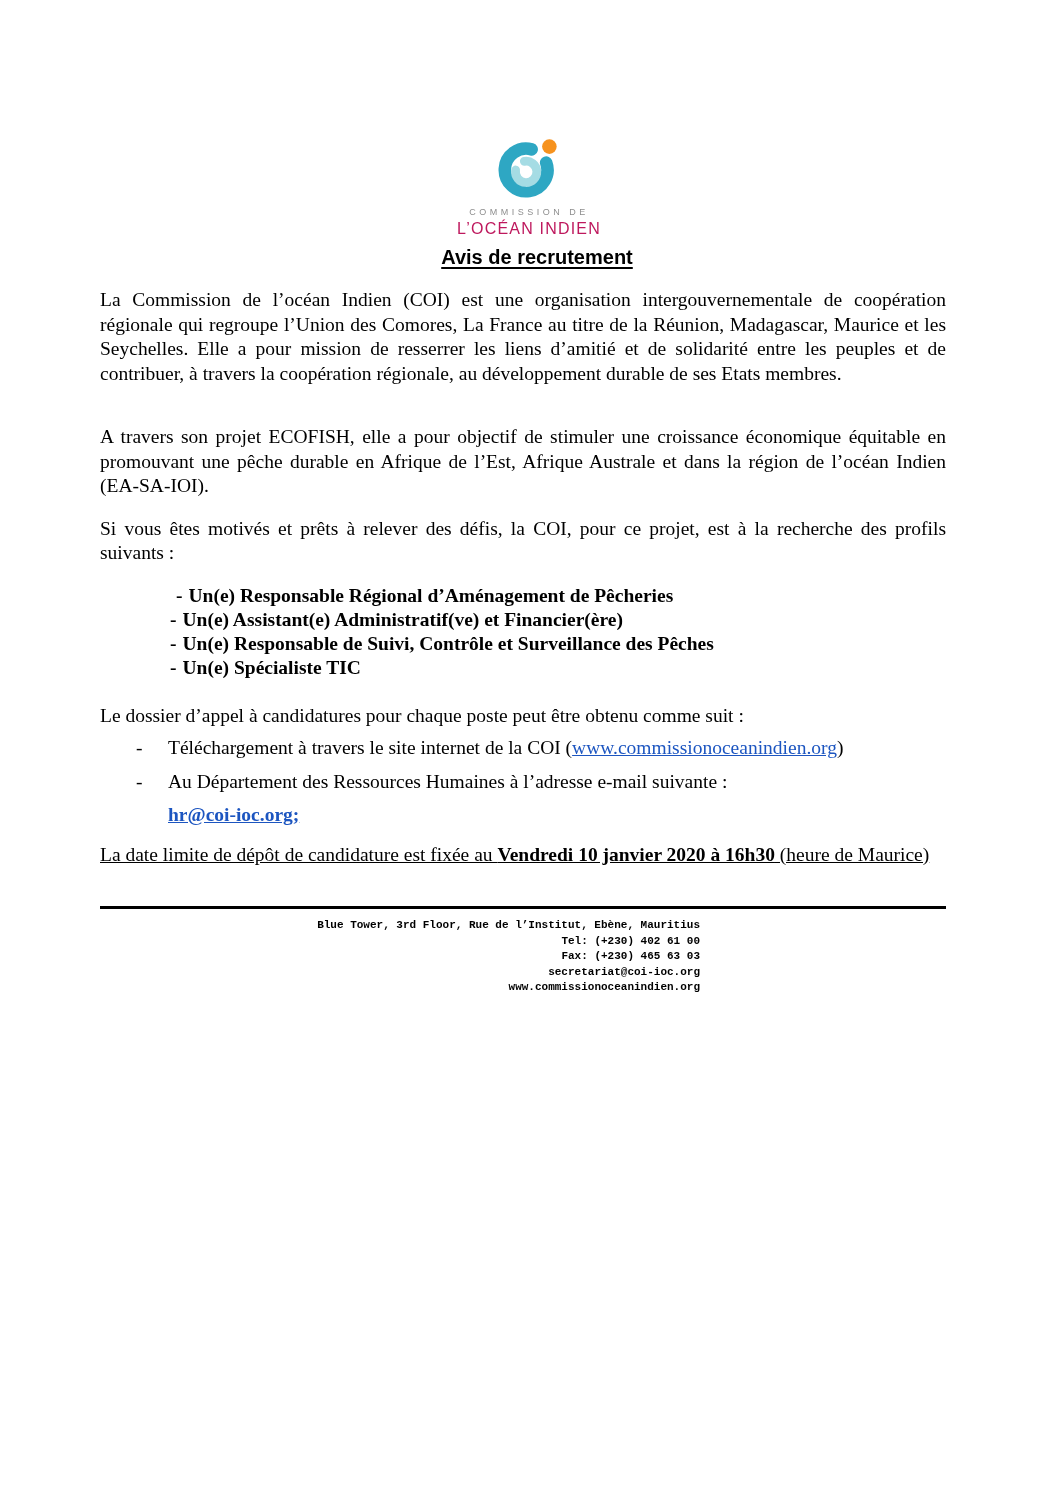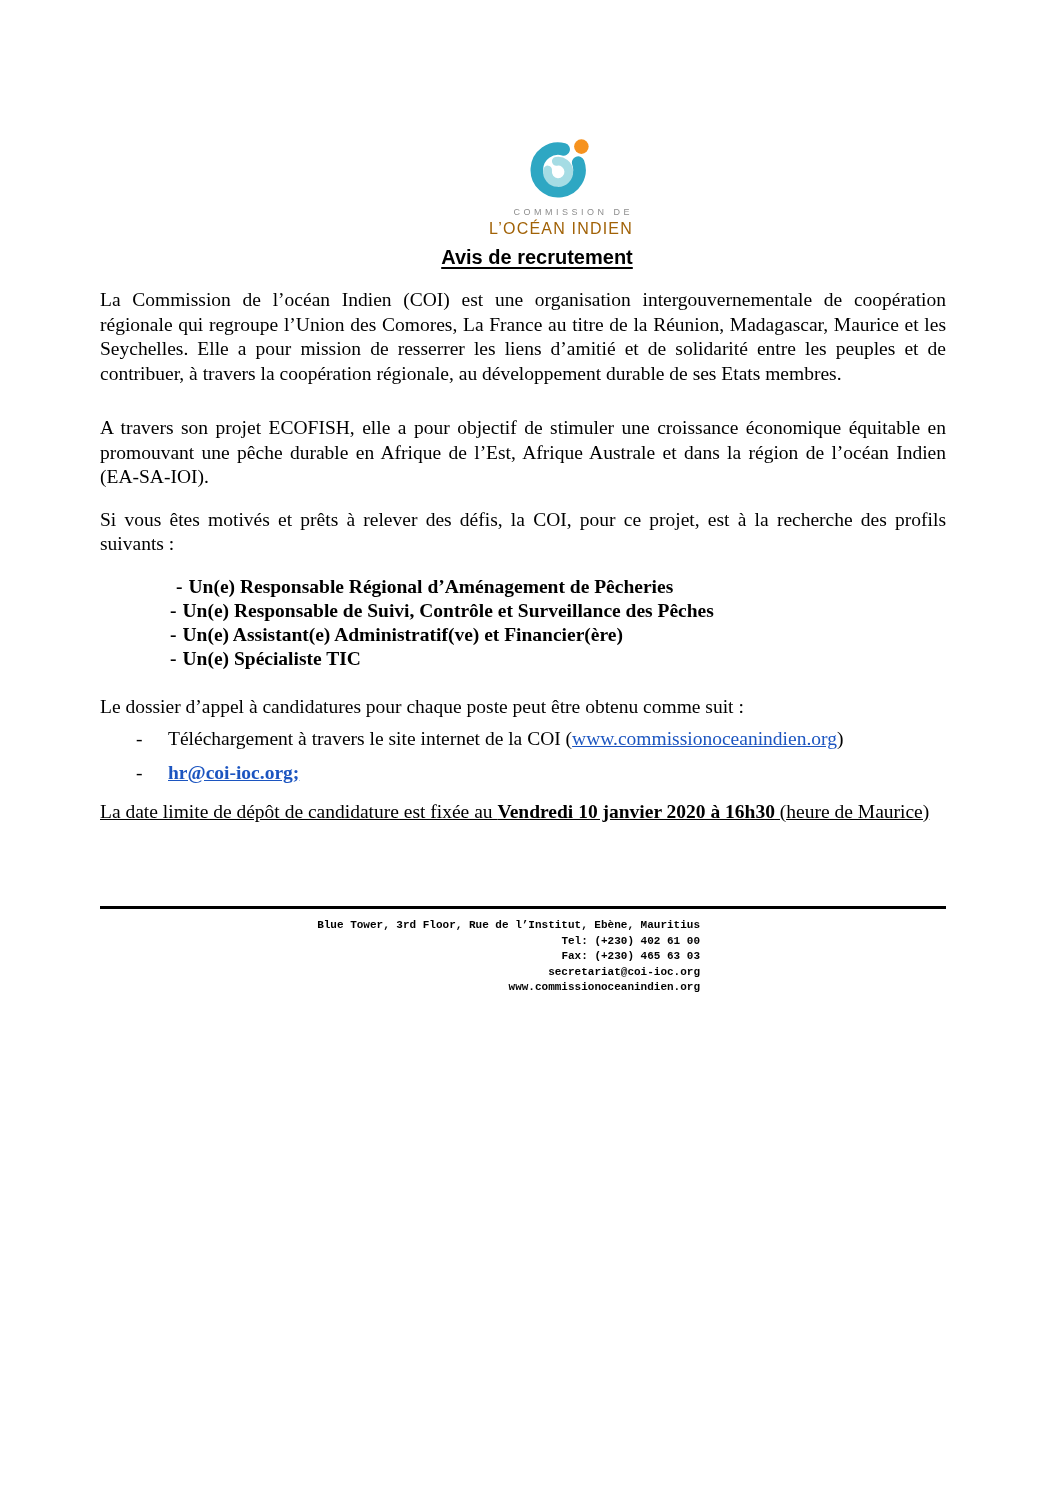--- a/index.html
+++ b/index.html
@@ -4,41 +4,41 @@
 <style>
   * { margin:0; padding:0; box-sizing:border-box; }
   html,body { background:#ffffff; }
   body {
     width:1058px; height:1497px; position:relative; overflow:hidden;
     font-family:"Liberation Serif", serif; color:#000;
   }
   .page { position:absolute; inset:0; }
 
   
-  .logo-block { position:absolute; top:134px; left:50%; transform:translateX(-50%); text-align:right;margin-left:32px; }
+  .logo-block { position:absolute; top:134px; left:50%; transform:translateX(-50%); text-align:center; }
   .logo-mark { display:block; margin:0 auto; }
   .logo-line1 {
     font-family:"Liberation Sans", sans-serif; font-size:9px; letter-spacing:3.5px;
     color:#8e8e8e; margin-top:9px; white-space:nowrap;
   }
   .logo-line2 {
     font-family:"Liberation Sans", sans-serif; font-size:16px; letter-spacing:1.2px;
-    color:#a16207; margin-top:3px; white-space:nowrap;
+    color:#be185d; margin-top:3px; white-space:nowrap;
   }
 
   
   .doc-title {
     position:absolute; top:246px; left:8px; width:100%; text-align:center;
     font-family:"Liberation Sans", sans-serif; font-weight:bold; font-size:20px;
     text-decoration:underline; text-decoration-thickness:2px; text-underline-offset:3px;
   }
 
   
   .content { position:absolute; top:288px; left:100px; width:846px; font-size:19.5px; line-height:24.5px; }
-  .para { text-align:justify; margin-bottom:30px; }
+  .para { text-align:justify; margin-bottom:39px; }
   .para.tight { margin-bottom:18px; }
 
   .positions { list-style:none; margin:0 0 24px 70px; font-weight:bold; line-height:24px; }
   .positions li { white-space:nowrap; }
   .positions li:first-child { padding-left:6px; }
   .positions .dash { margin-right:6px; }
 
   .dossier-intro { margin-bottom:8px; }
   .dossier-list { list-style:none; }
   .dossier-item { position:relative; padding-left:68px; margin-bottom:9px; }
@@ -79,33 +79,33 @@
   <div class="content">
 
     <p class="para">La Commission de l’océan Indien (COI) est une organisation intergouvernementale de coopération régionale qui regroupe l’Union des Comores, La France au titre de la Réunion, Madagascar, Maurice et les Seychelles.  Elle a pour mission de resserrer les liens d’amitié et de solidarité entre les peuples et de contribuer, à travers la coopération régionale, au développement durable de ses Etats membres.</p>
 
     <p class="para tight">A travers son projet ECOFISH, elle a pour objectif de stimuler une croissance économique équitable en promouvant une pêche durable en Afrique de l’Est, Afrique Australe et dans la région de l’océan Indien (EA-SA-IOI).</p>
 
     <p class="para tight">Si vous êtes motivés et prêts à relever des défis, la COI, pour ce projet, est à la recherche des profils suivants :</p>
 
     <ul class="positions">
       <li><span class="dash">-</span><span>Un(e) Responsable Régional d’Aménagement de Pêcheries</span></li>
+      <li><span class="dash">-</span><span>Un(e) Assistant(e) Administratif(ve) et Financier(ère)</span></li>
       <li><span class="dash">-</span><span>Un(e) Responsable de Suivi, Contrôle et Surveillance des Pêches</span></li>
-      <li><span class="dash">-</span><span>Un(e) Assistant(e) Administratif(ve) et Financier(ère)</span></li>
       <li><span class="dash">-</span><span>Un(e) Spécialiste TIC</span></li>
     </ul>
 
     <p class="dossier-intro">Le dossier d’appel à candidatures pour chaque poste peut être obtenu comme suit :</p>
 
     <ul class="dossier-list">
       <li class="dossier-item">
         <span class="dash">-</span><span>Téléchargement à travers le site internet de la COI (</span><a class="link">www.commissionoceanindien.org</a><span>)</span>
       </li>
       <li class="dossier-item">
-        <span class="dash">-</span>
+        <span class="dash">-</span><span>Au Département des Ressources Humaines à l’adresse e-mail suivante :</span>
       </li>
     </ul>
 
     <p class="email-line">
       <a class="link bold">hr@coi-ioc.org;</a>
     </p>
 
     <p class="deadline"><span>La date limite de dépôt de candidature est fixée au </span><span class="bold">Vendredi 10 janvier 2020 à 16h30</span><span> (heure de Maurice)</span></p>
 
   </div>

